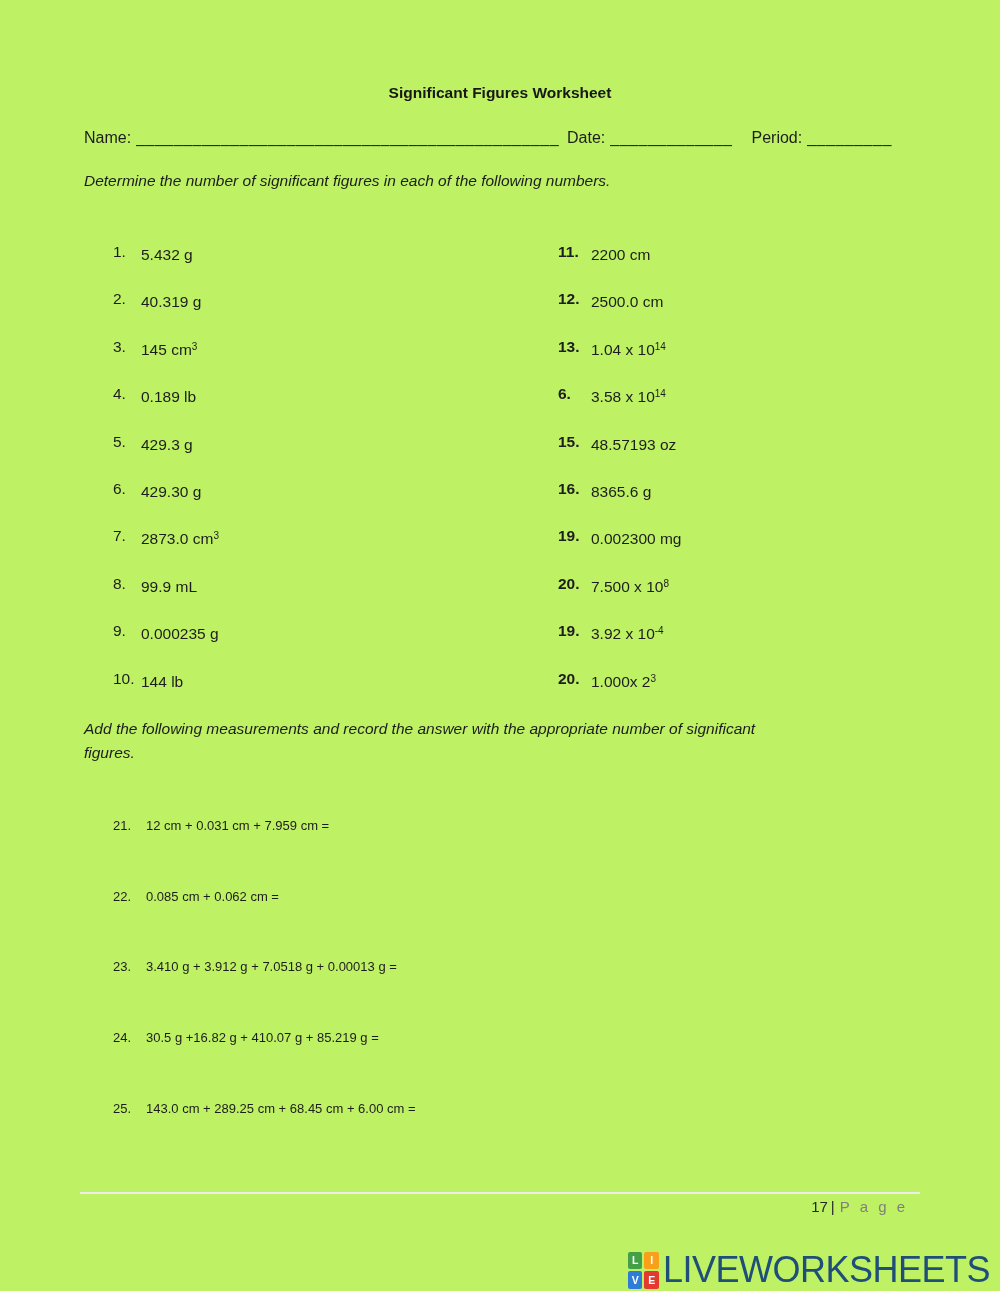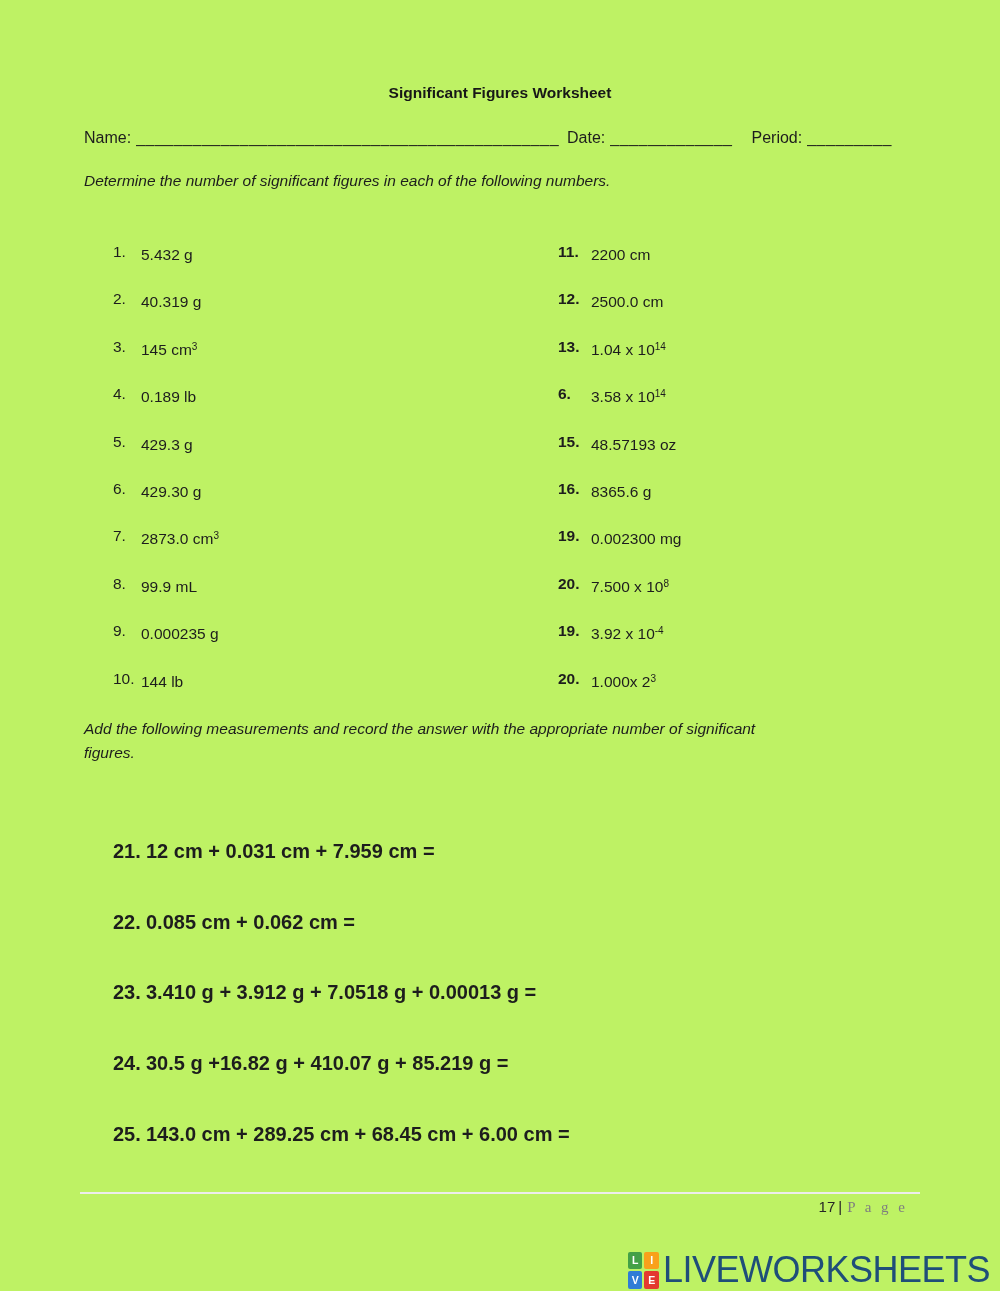--- a/index.html
+++ b/index.html
@@ -72,41 +72,40 @@
     position: static;
     font-style: italic;
     font-size: 15.5px;
     line-height: 24px;
     width: 715px;
   }
   .sec2-items { margin-top: 25px; padding-left: 29px; }
   .item2 {
     height: 70.8px;
     display: flex;
-    align-items: flex-end;
-    font-size: 20px;
+    align-items: center;
+    font-size: 13px;
     line-height: 19px;
-    font-weight: bold;
   }
   .item2 .num { width: 33px; }
   .footer-line {
     position: absolute;
     top: 1192px; left: 80px;
     width: 840px;
     border-top: 2px solid #ededed;
   }
   .footer-text {
     position: absolute;
     top: 1198px; right: 92px;
     font-size: 15px;
     white-space: nowrap;
   }
   .pg-num { color: #262626; }
   .pg-sep { color: #262626; margin: 0 5px 0 3px; }
-  .pg-word { color: #7f7f7f; letter-spacing: 3px; font-family: Liberation Serif, serif; }
+  .pg-word { color: #7f7f7f; letter-spacing: 3px; }
   .logo {
     position: absolute;
     top: 1249px; right: 10px;
     display: flex;
     align-items: center;
     cursor: pointer;
   }
   .logo-grid {
     width: 31px; height: 37px;
     display: grid;

